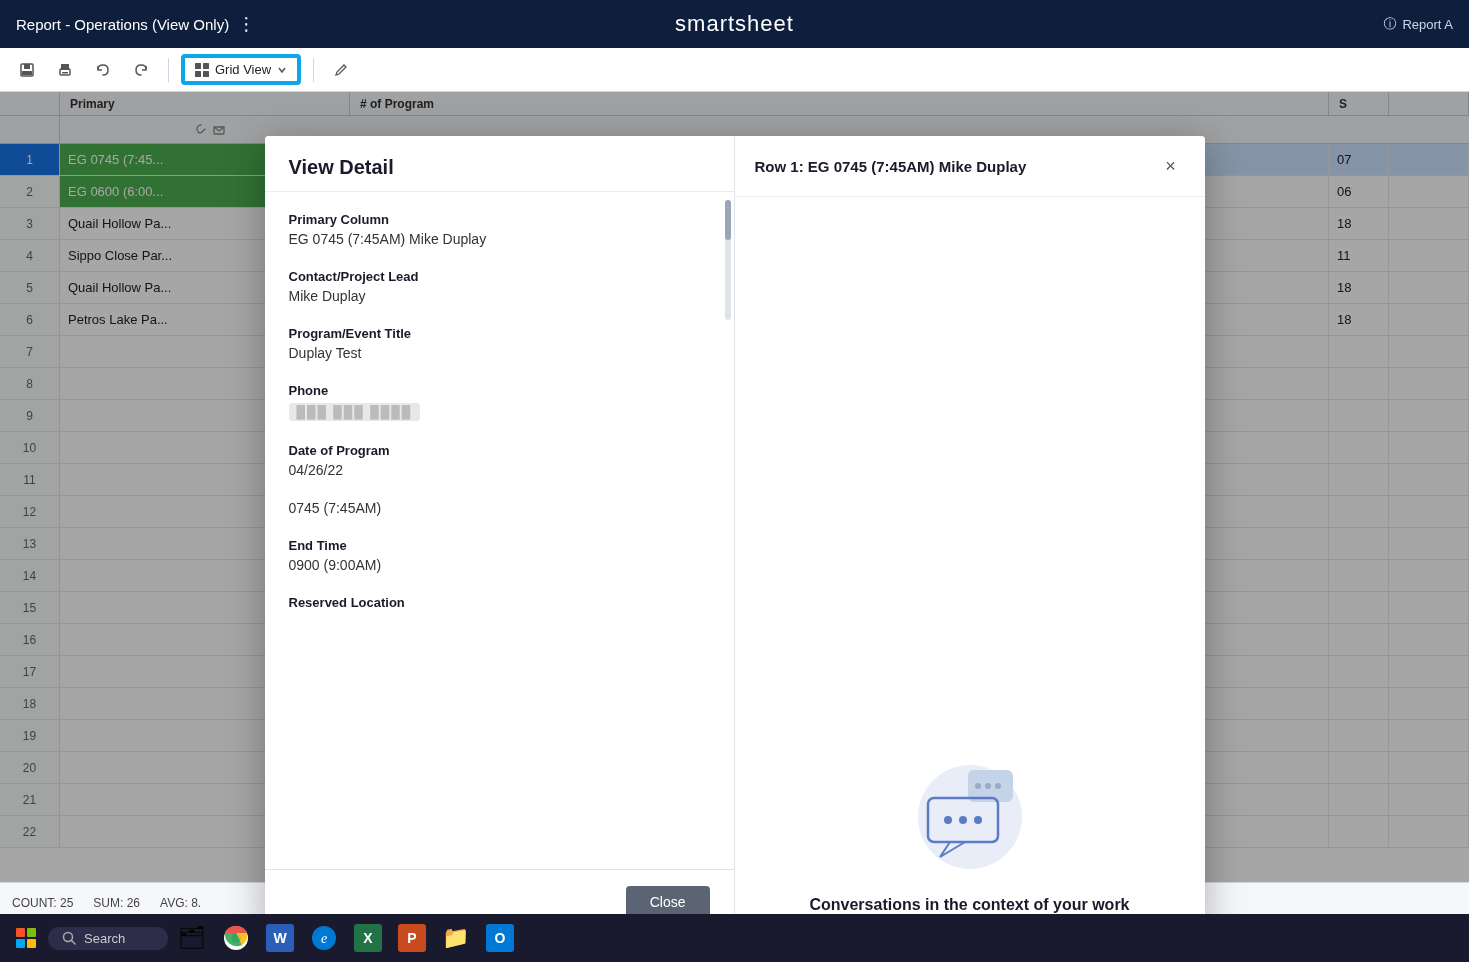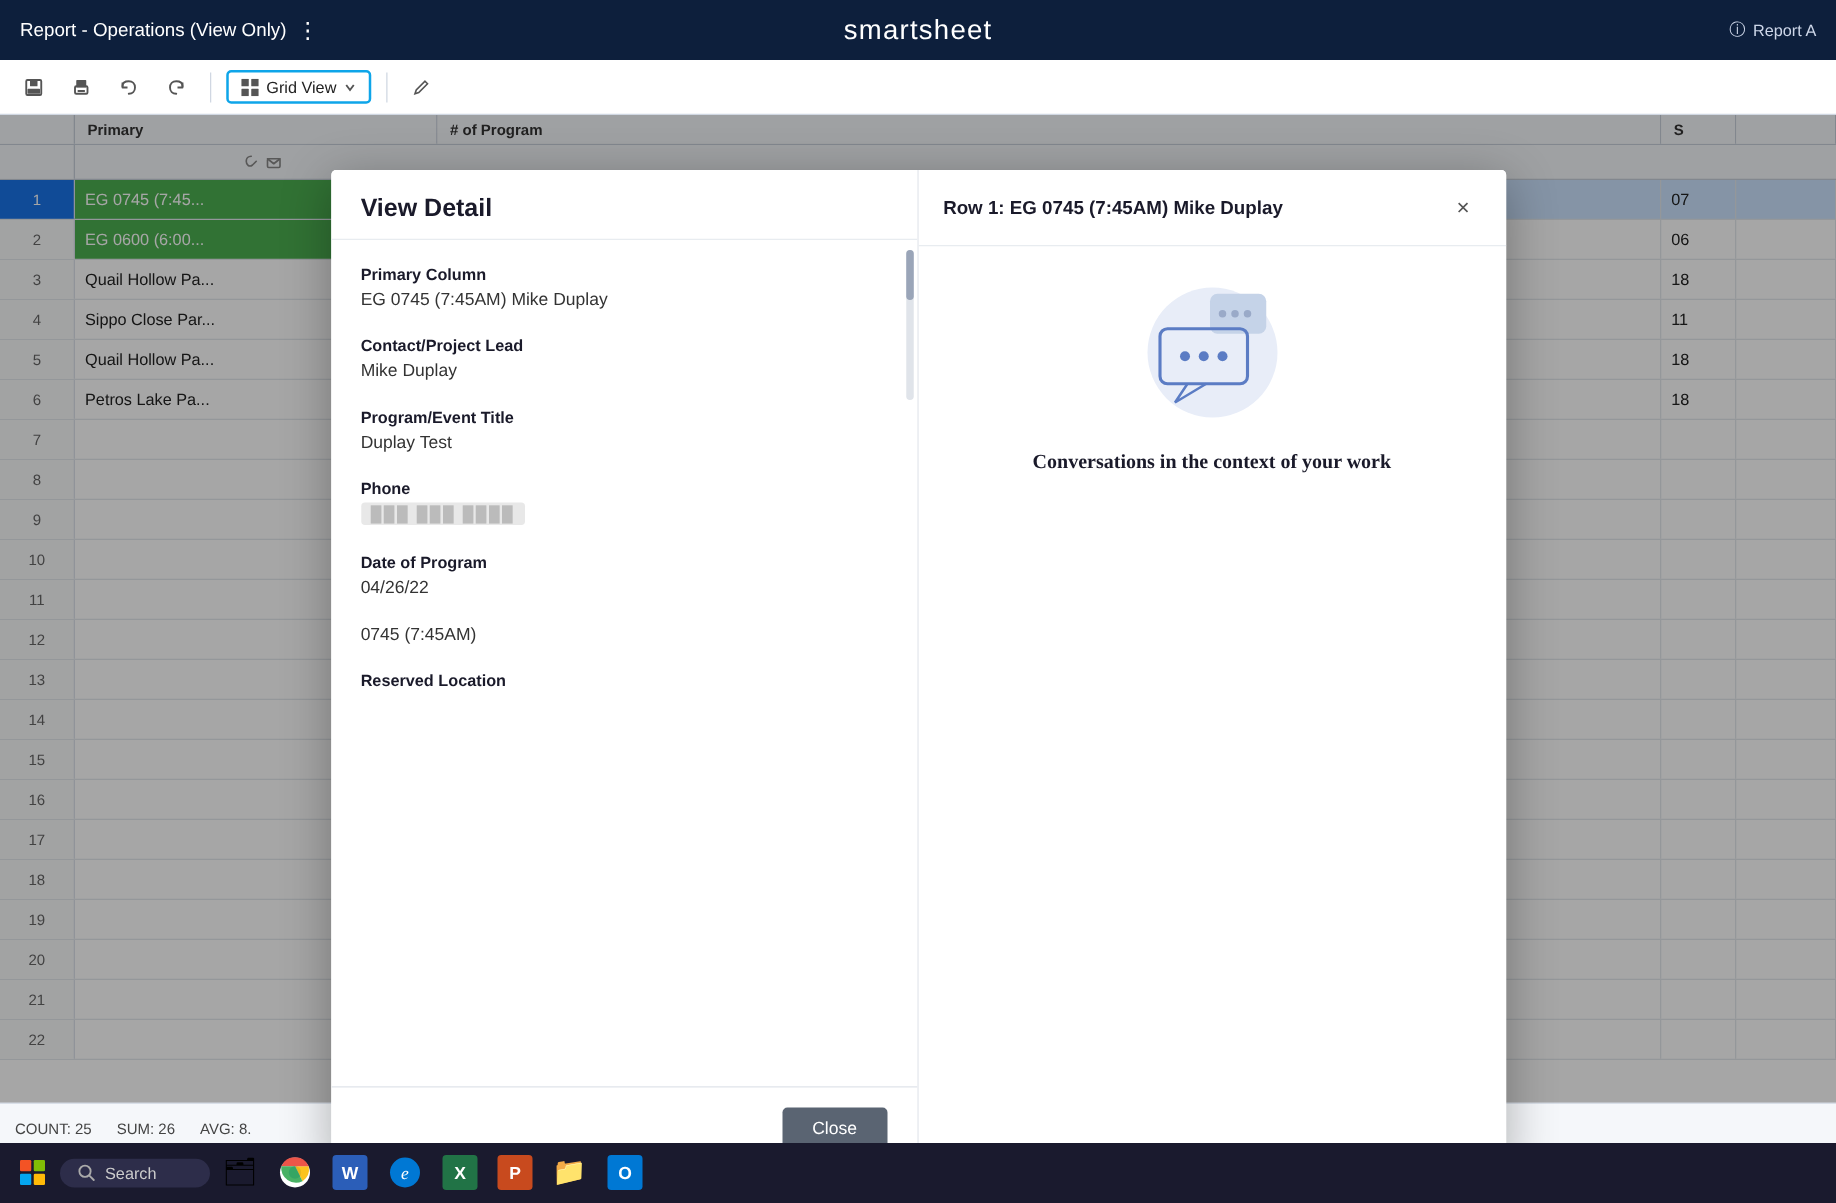--- a/index.html
+++ b/index.html
@@ -60,21 +60,21 @@
       border-radius: 4px;
       cursor: pointer;
       color: #444;
       font-size: 16px;
       border: none; background: transparent;
     }
     .toolbar-sep { width: 1px; height: 24px; background: #d0d7e2; margin: 0 4px; }
     .toolbar-view-btn {
       display: flex; align-items: center; gap: 6px;
       padding: 4px 10px;
-      border: 2px solid #0ea5e9;
+      border: 4px solid #0ea5e9;
       border-radius: 4px;
       cursor: pointer;
       font-size: 13px;
       background: #fff;
       color: #222;
     }
 
     
     .main-content {
       display: flex;
@@ -331,23 +331,22 @@
       font-size: 18px;
       color: #555;
       border: none; background: transparent;
       border-radius: 4px;
     }
     .conv-body {
       flex: 1;
       display: flex;
       flex-direction: column;
       align-items: center;
-      justify-content: flex-start;
+      justify-content: flex-end;
       padding: 20px;
-      font-family: Liberation Serif, serif;
     }
     .conv-illustration {
       width: 140px;
       height: 120px;
       margin-bottom: 24px;
       position: relative;
     }
     .conv-tagline {
       font-size: 16px;
       font-weight: 700;
@@ -661,20 +660,24 @@
     <span class="vd-field-value phone">███ ███ ████</span>
   </div>
                 <div class="vd-field">
     <div class="vd-field-label">Date of Program</div>
     <div class="vd-field-value">04/26/22</div>
   </div>
                 <div class="vd-field">
     <div class="vd-field-value">0745 (7:45AM)</div>
   </div>
                 <div class="vd-field">
+    <div class="vd-field-label">End Time</div>
+    <div class="vd-field-value">0900 (9:00AM)</div>
+  </div>
+                <div class="vd-field">
     <div class="vd-field-label">Reserved Location</div>
 
   </div>
               </div>
           </div>
 
           <div style="width:12px;display:flex;justify-content:center;padding-top:8px;">
             <div class="scroll-bar-bg">
               <div class="scroll-bar-thumb"></div>
             </div>

